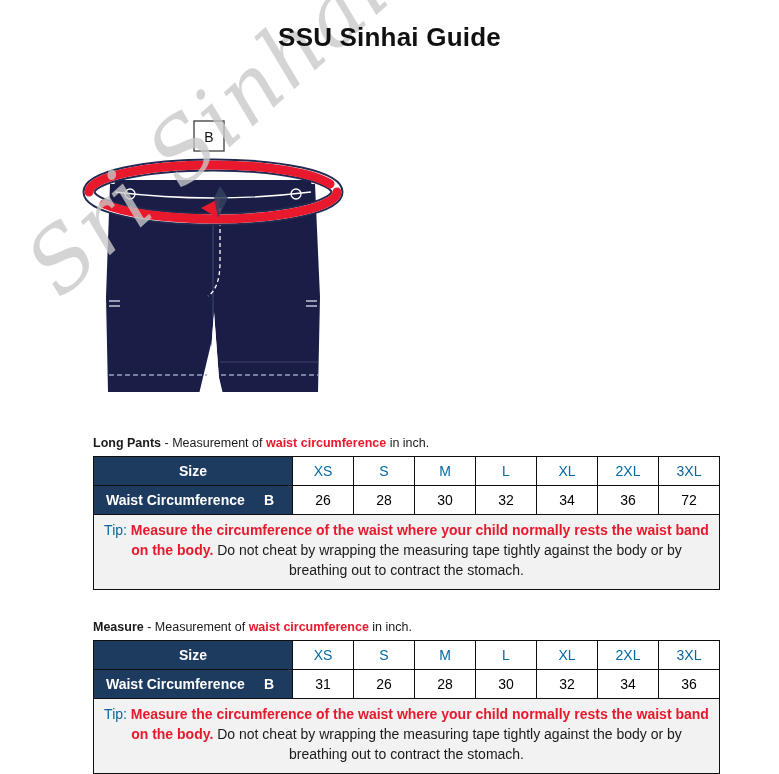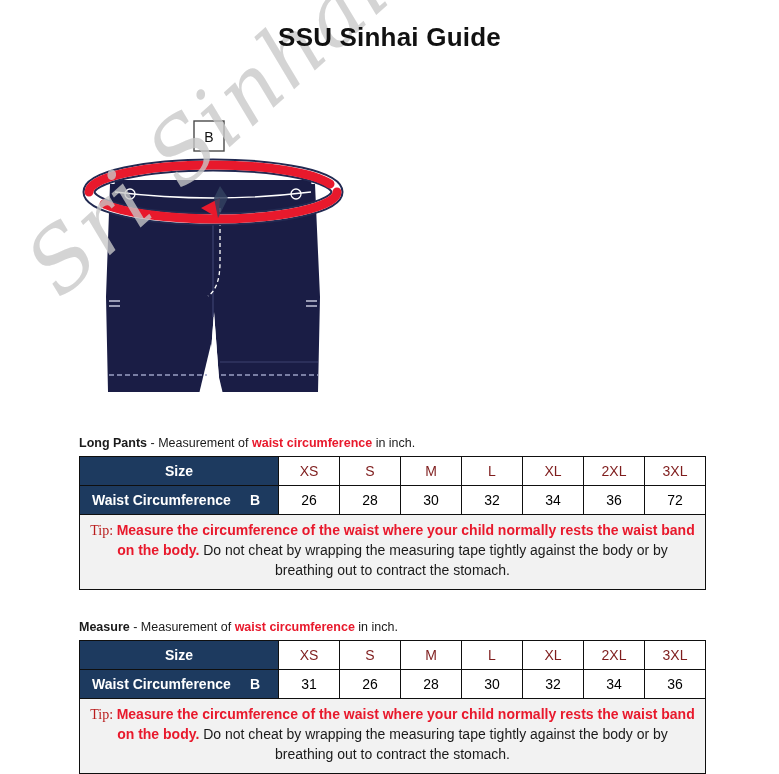--- a/index.html
+++ b/index.html
@@ -54,21 +54,21 @@
     position: absolute;
     left: 68px;
     top: 112px;
     width: 290px;
     height: 300px;
     z-index: 3;
   }
   #illustration svg { display: block; }
 
   
-  .section { position: absolute; left: 79px; width: 602px; z-index: 6; }
+  .section { position: absolute; left: 93px; width: 602px; z-index: 6; }
   #section-longpants { top: 436px; }
   #section-culottes  { top: 620px; }
 
   .section-caption {
     font-size: 12.5px;
     color: #1a1a1a;
     margin-bottom: 6px;
     white-space: nowrap;
   }
   .section-caption .cap-name { font-weight: bold; }
@@ -101,34 +101,34 @@
     text-align: left;
     padding-left: 12px;
   }
   td.hdr-label.with-code .code {
     position: absolute;
     right: 18px;
     top: 50%;
     transform: translateY(-50%);
     font-weight: bold;
   }
-  td.size-cell { width: 58px; font-size: 15px; color: #7f1d1d; border-radius: 10px; }
+  td.size-cell { width: 58px; font-size: 15px; color: #0369a1; border-radius: 10px; }
   td.val-cell  { width: 58px; font-size: 15px; color: #000000; }
 
   td.tip-cell {
     background: #f2f2f2;
     border: 2px solid #000000;
     text-align: left;
     padding: 6px 9px 8px 9px;
     height: auto;
     line-height: 1.42;
     font-size: 12.5px;
     color: #1a1a1a;
   }
-  td.tip-cell .tip-lead { color: #b91c1c; font-family: Liberation Serif, serif; }
+  td.tip-cell .tip-lead { color: #0369a1; }
   td.tip-cell .tip-strong { color: #e8192c; font-weight: bold; }
 </style>
 </head>
 <body>
 
 <svg id="watermark" viewBox="0 0 779 774" xmlns="http://www.w3.org/2000/svg">
   <text x="60" y="300" transform="rotate(-42 60 300)">Sri Sinhai School</text>
 </svg>
 
 <div id="title">SSU Sinhai Guide</div>

